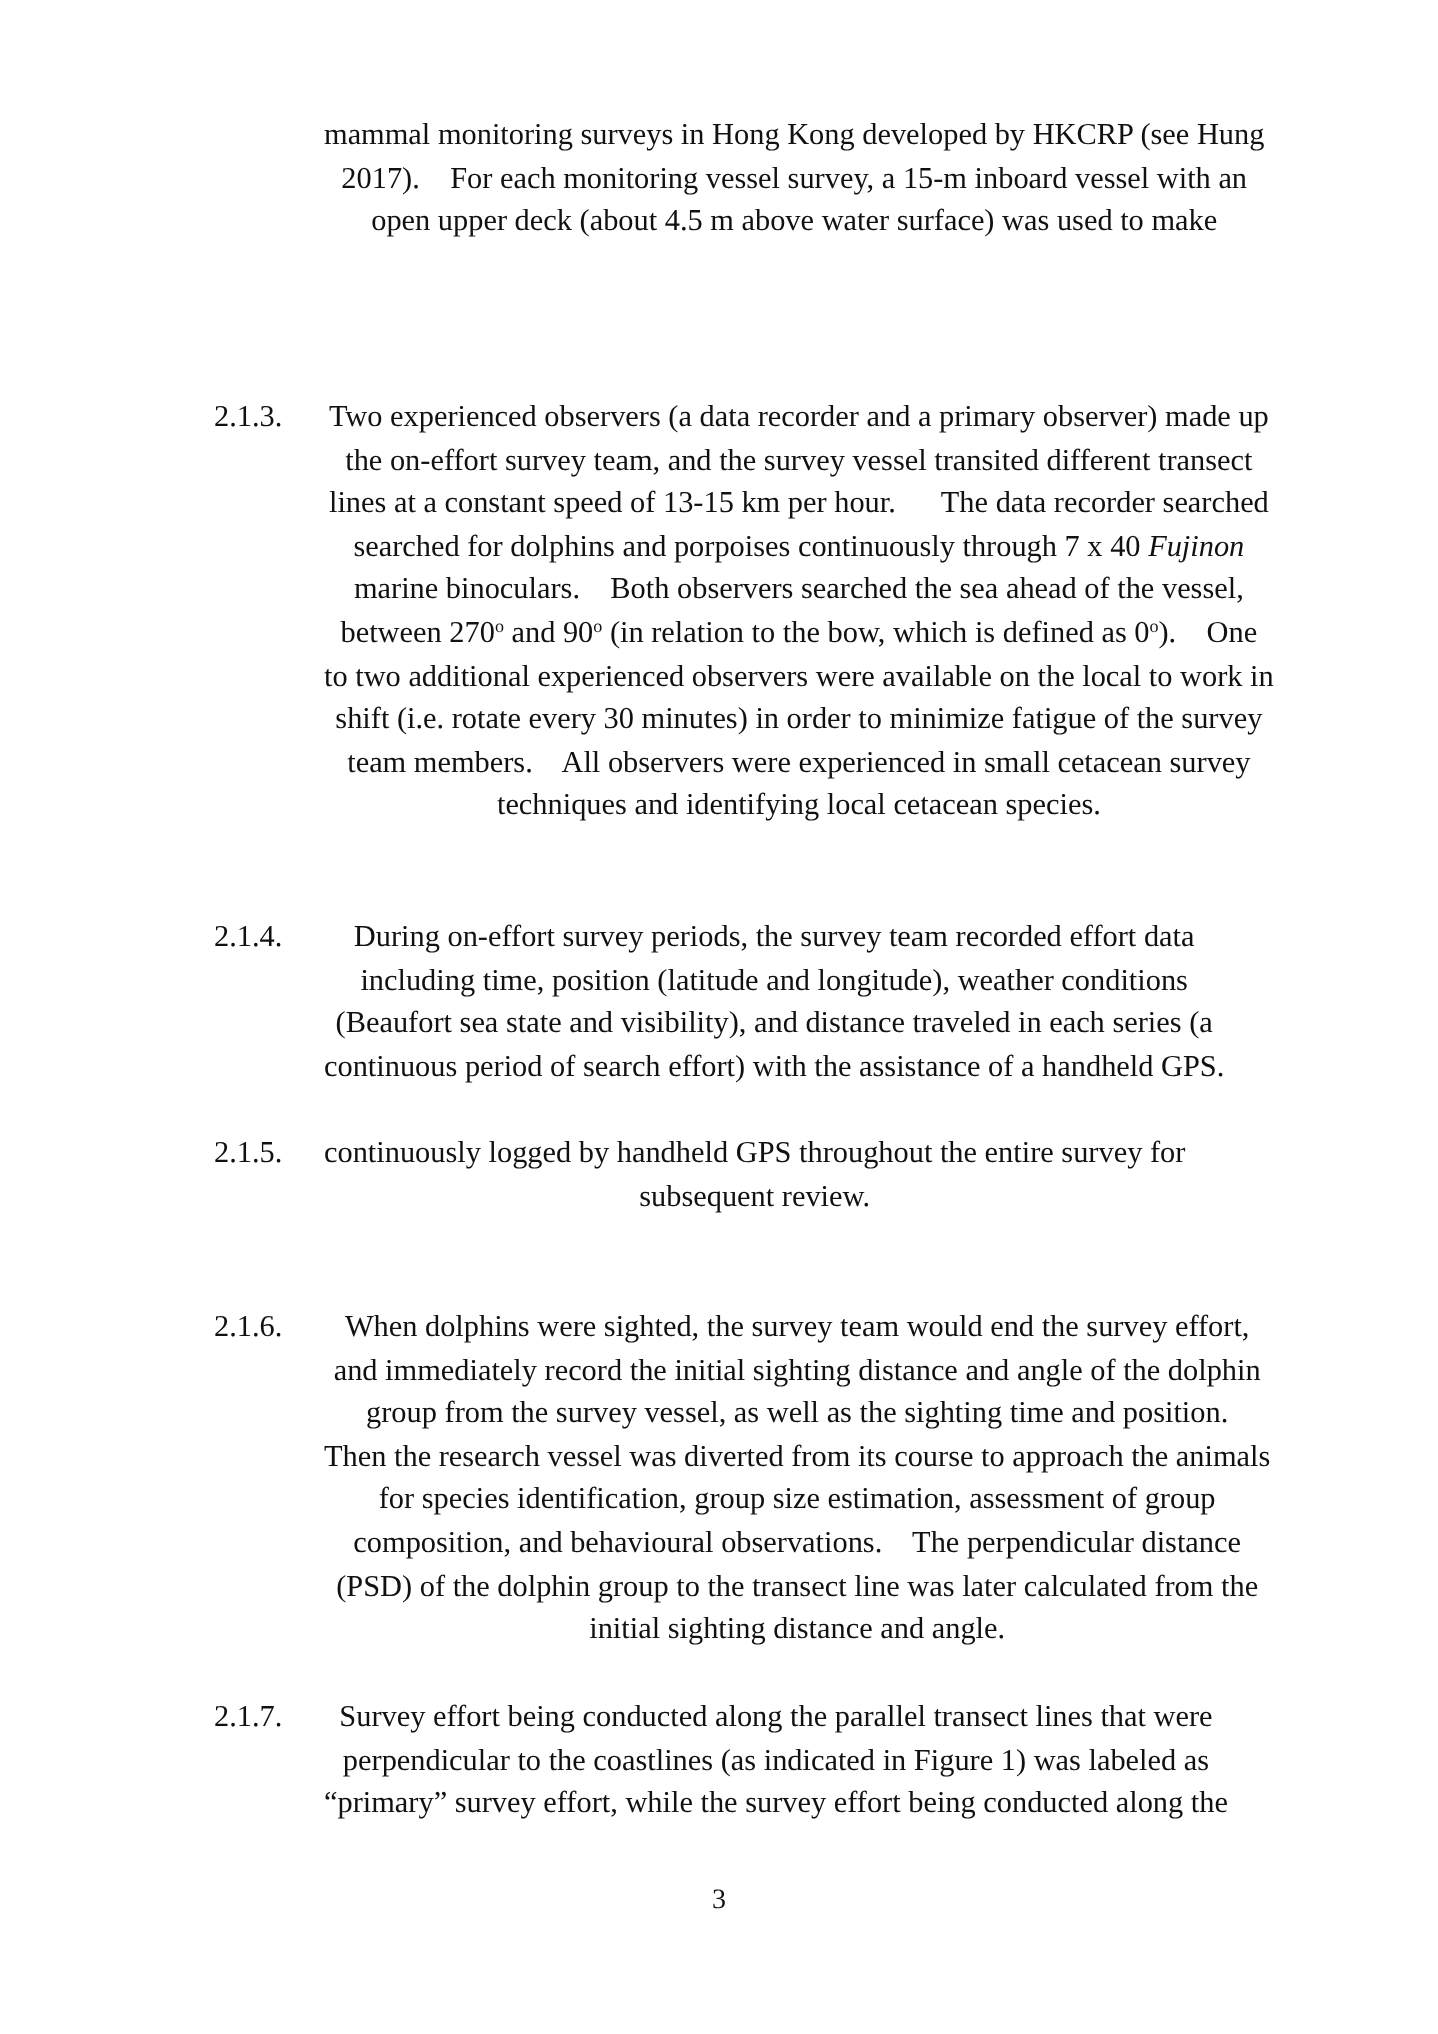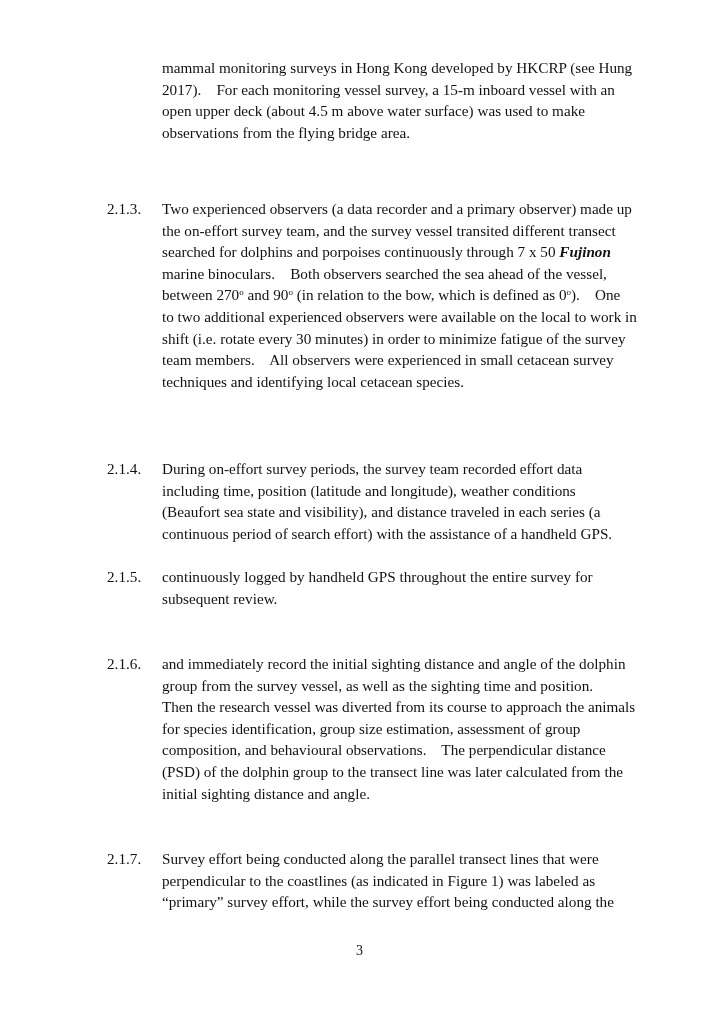--- a/index.html
+++ b/index.html
@@ -35,54 +35,55 @@
     }
     .lines {
       position: absolute;
       left: 162px;
       top: 0;
     }
     .line {
       height: 21.6px;
       line-height: 21.6px;
       white-space: pre;
+      text-align: center;
     }
     .num { line-height: 21.6px; text-align: center; }
     .page-number {
       position: absolute;
       left: 0;
       width: 719px;
       top: 942px;
       text-align: center;
       font-size: 14px;
       line-height: 18px;
     }
-    i { font-style: italic; font-weight: bold; }
+    i { font-style: italic; }
     sup { font-size: 9px; line-height: 0; vertical-align: 5px; }
   </style>
 </head>
 <body>
 
 <div class="page">
 
   <div class="block" style="top:57px;">
     <div class="lines">
       <div class="line">mammal monitoring surveys in Hong Kong developed by HKCRP (see Hung</div>
       <div class="line">2017).    For each monitoring vessel survey, a 15-m inboard vessel with an</div>
       <div class="line">open upper deck (about 4.5 m above water surface) was used to make</div>
-      <div class="line">observations from the flying bridge area.</div>
     </div>
   </div>
 
   <div class="block" style="top:198px;">
     <div class="num">2.1.3.</div>
     <div class="lines">
       <div class="line">Two experienced observers (a data recorder and a primary observer) made up</div>
       <div class="line">the on-effort survey team, and the survey vessel transited different transect</div>
-      <div class="line"><span>searched for dolphins and porpoises continuously through 7 x 50 </span><i>Fujinon</i></div>
+      <div class="line">lines at a constant speed of 13-15 km per hour.      The data recorder searched</div>
+      <div class="line"><span>searched for dolphins and porpoises continuously through 7 x 40 </span><i>Fujinon</i></div>
       <div class="line">marine binoculars.    Both observers searched the sea ahead of the vessel,</div>
       <div class="line"><span>between 270</span><sup>o</sup><span> and 90</span><sup>o</sup><span> (in relation to the bow, which is defined as 0</span><sup>o</sup><span>).    One</span></div>
       <div class="line">to two additional experienced observers were available on the local to work in</div>
       <div class="line">shift (i.e. rotate every 30 minutes) in order to minimize fatigue of the survey</div>
       <div class="line">team members.    All observers were experienced in small cetacean survey</div>
       <div class="line">techniques and identifying local cetacean species.</div>
     </div>
   </div>
 
   <div class="block" style="top:458px;">
@@ -99,20 +100,21 @@
     <div class="num">2.1.5.</div>
     <div class="lines">
       <div class="line">continuously logged by handheld GPS throughout the entire survey for</div>
       <div class="line">subsequent review.</div>
     </div>
   </div>
 
   <div class="block" style="top:653px;">
     <div class="num">2.1.6.</div>
     <div class="lines">
+      <div class="line">When dolphins were sighted, the survey team would end the survey effort,</div>
       <div class="line">and immediately record the initial sighting distance and angle of the dolphin</div>
       <div class="line">group from the survey vessel, as well as the sighting time and position.</div>
       <div class="line">Then the research vessel was diverted from its course to approach the animals</div>
       <div class="line">for species identification, group size estimation, assessment of group</div>
       <div class="line">composition, and behavioural observations.    The perpendicular distance</div>
       <div class="line">(PSD) of the dolphin group to the transect line was later calculated from the</div>
       <div class="line">initial sighting distance and angle.</div>
     </div>
   </div>
 

